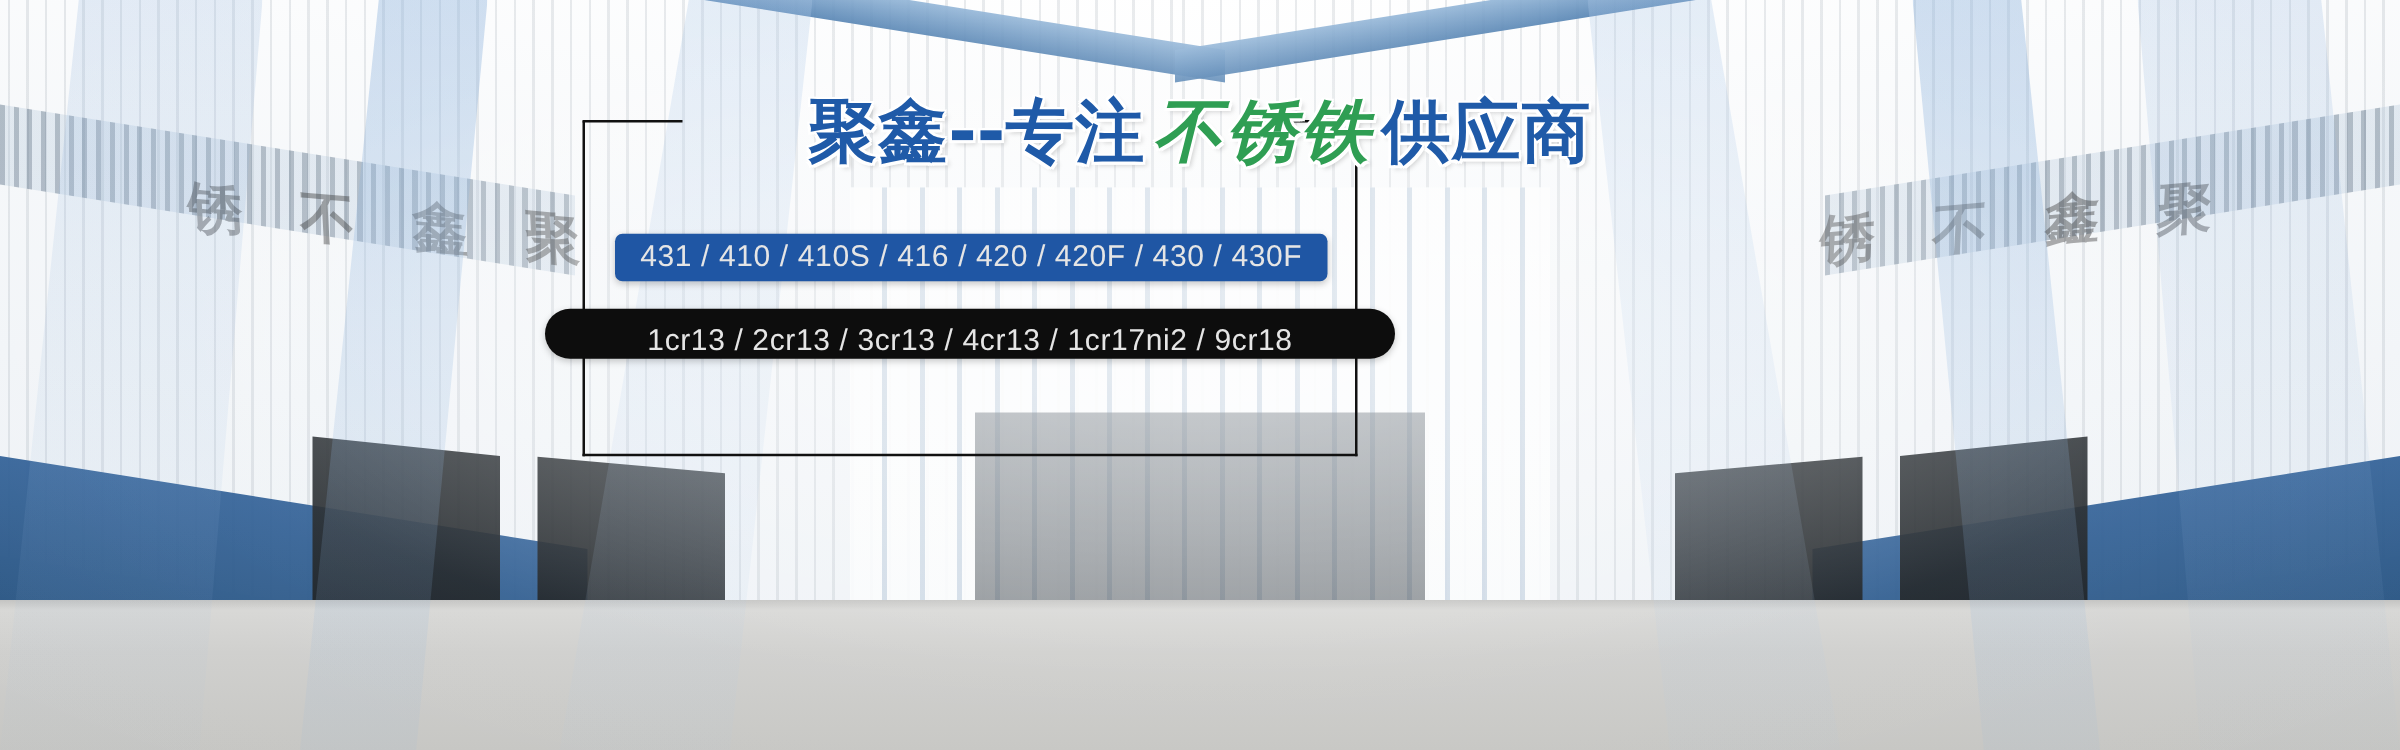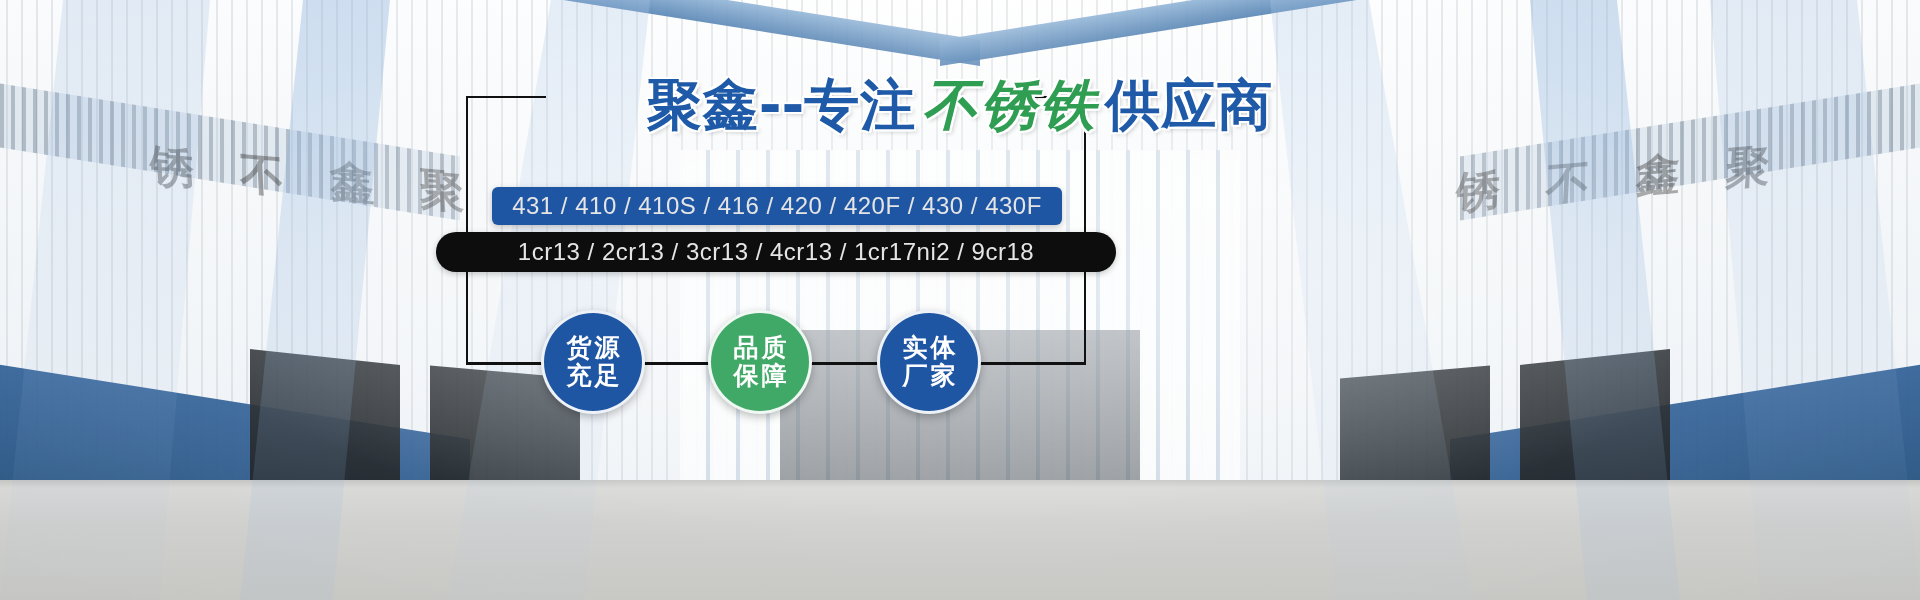--- a/index.html
+++ b/index.html
@@ -193,22 +193,22 @@
     font-size:24px;
     letter-spacing:.5px;
     white-space:nowrap;
     box-shadow:0 2px 6px rgba(0,0,0,.22);
   }
   .pill-blue{
     left:492px; top:187px; width:570px; height:38px;
     background:#1f56a4; border-radius:6px;
   }
   .pill-black{
-    left:436px; top:232px; width:680px; height:40px;
-    background:#0d0d0d; border-radius:20px;
+    left:436px; top:247px; width:680px; height:40px;
+    background:#0d0d0d; border-radius:20px;align-items:flex-end;
   }
 
   
   .badges{
     position:absolute; left:0; top:310px; width:1920px; height:120px;
   }
   .badge{
     position:absolute; top:0;
     width:104px; height:104px; border-radius:50%;
     display:flex; flex-direction:column; align-items:center; justify-content:center;
@@ -293,33 +293,14 @@
     <span class="seg-blue">聚鑫</span><span class="seg-dash">--</span><span class="seg-blue">专注</span><span class="seg-green">不锈铁</span><span class="seg-blue">供应商</span>
   </div>
 
   <div class="pill pill-blue">
     <span>431 / 410  /  410S / 416 / 420 / 420F / 430 / 430F</span>
   </div>
   <div class="pill pill-black">
     <span>1cr13  /  2cr13  /  3cr13  /  4cr13  /  1cr17ni2  /  9cr18</span>
   </div>
 
-  <div class="badges">
-    <div class="connector conn-a"></div>
-    <div class="connector conn-b"></div>
-    <div class="connector conn-c"></div>
-    <div class="connector conn-d"></div>
-
-    <div class="badge badge-1" style="background: rgb(31, 86, 164);">
-      <span>货源</span>
-      <span>充足</span>
-    </div>
-    <div class="badge badge-2" style="background: rgb(64, 169, 103);">
-      <span>品质</span>
-      <span>保障</span>
-    </div>
-    <div class="badge badge-3" style="background: rgb(31, 86, 164);">
-      <span>实体</span>
-      <span>厂家</span>
-    </div>
-  </div>
 
 </div>
 
 </body></html>

